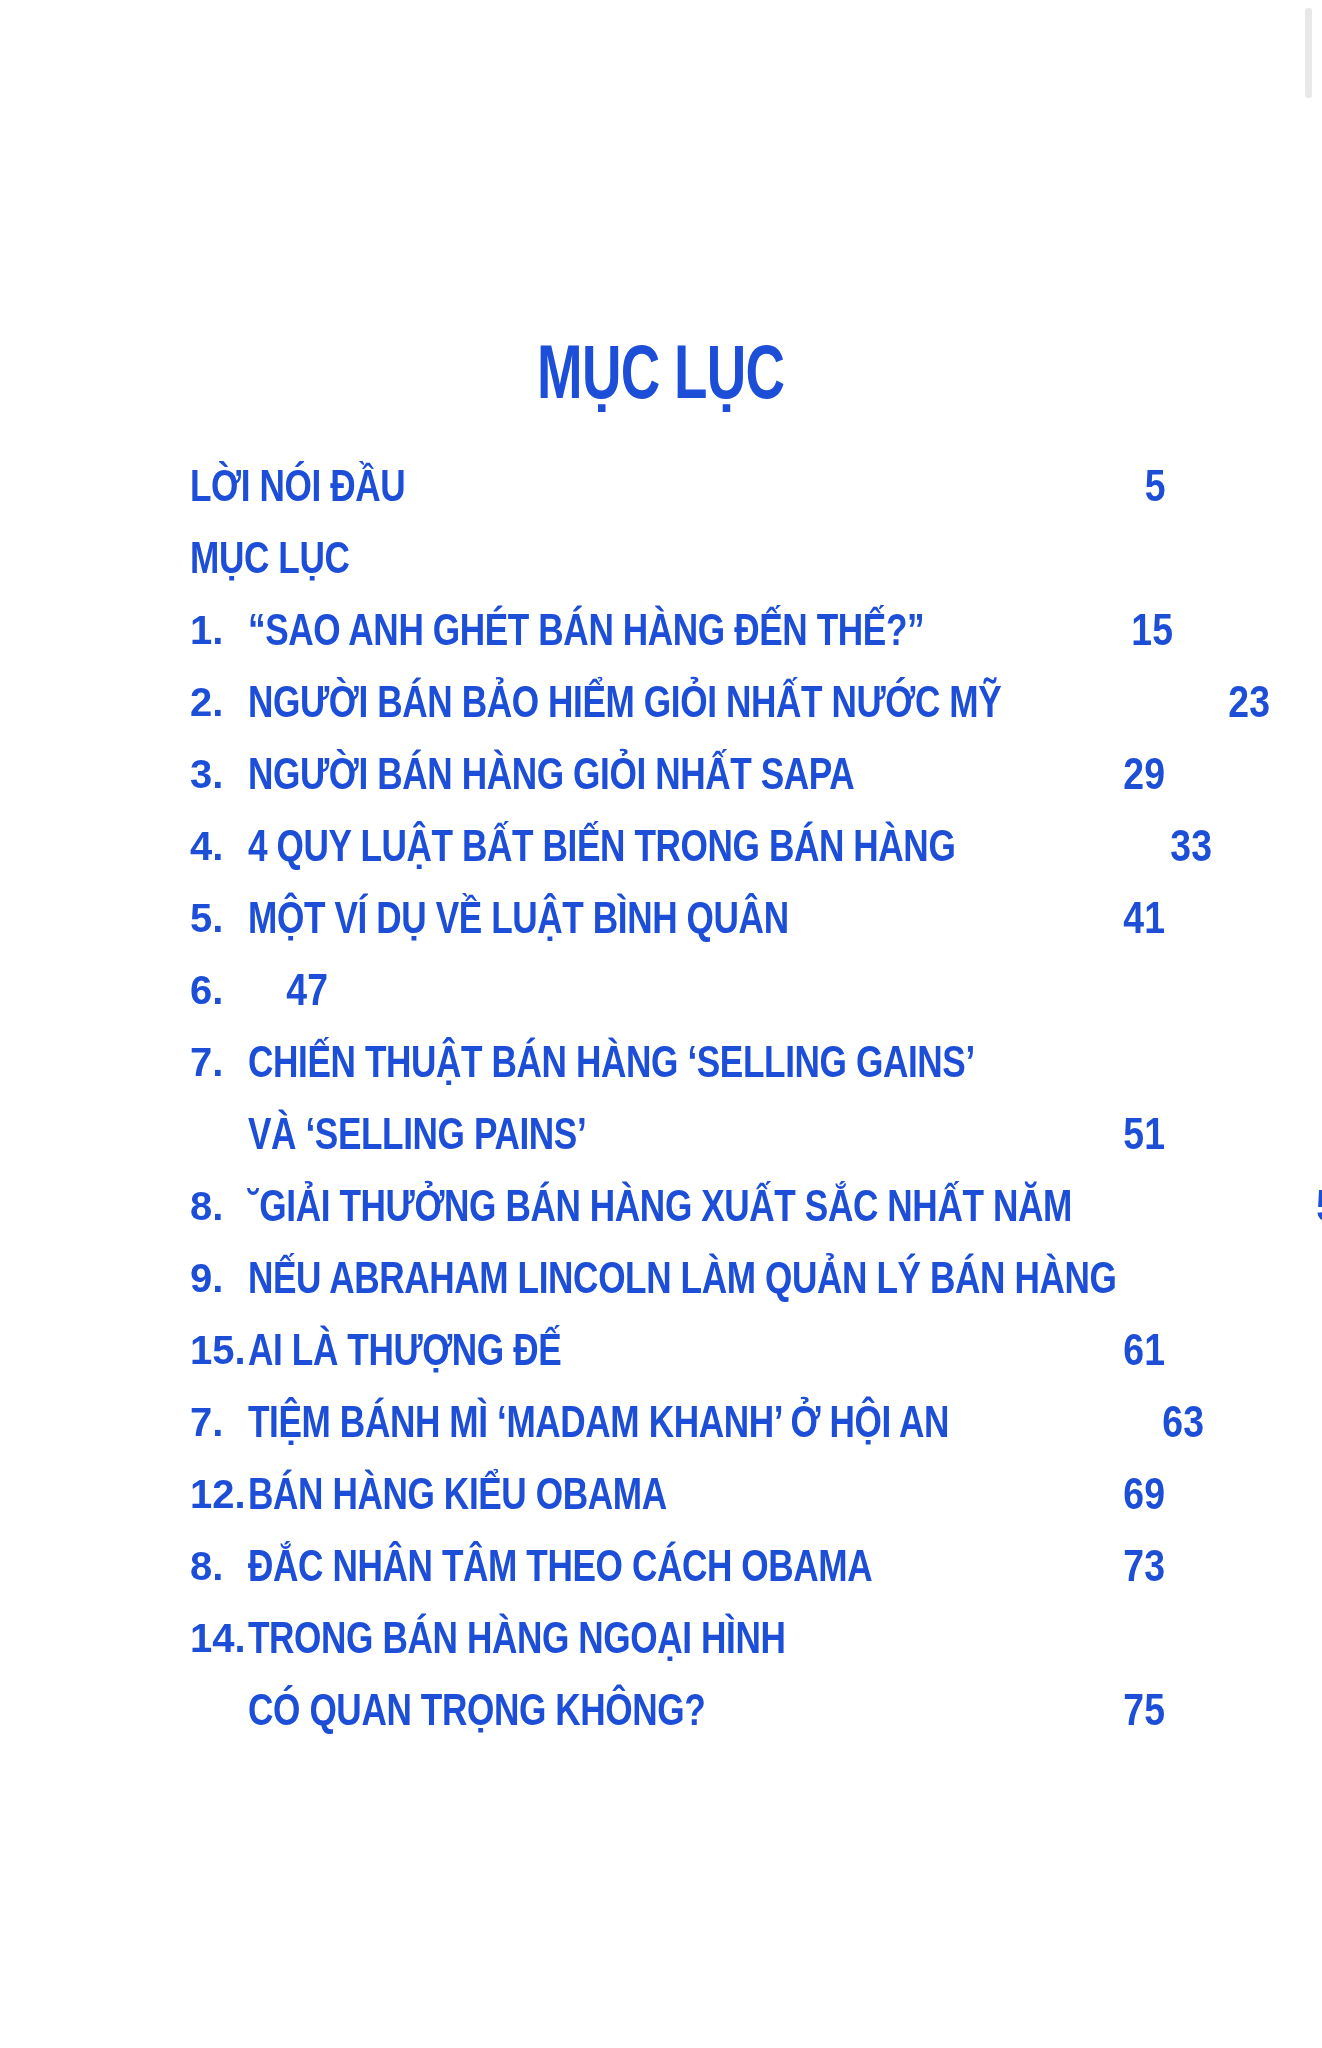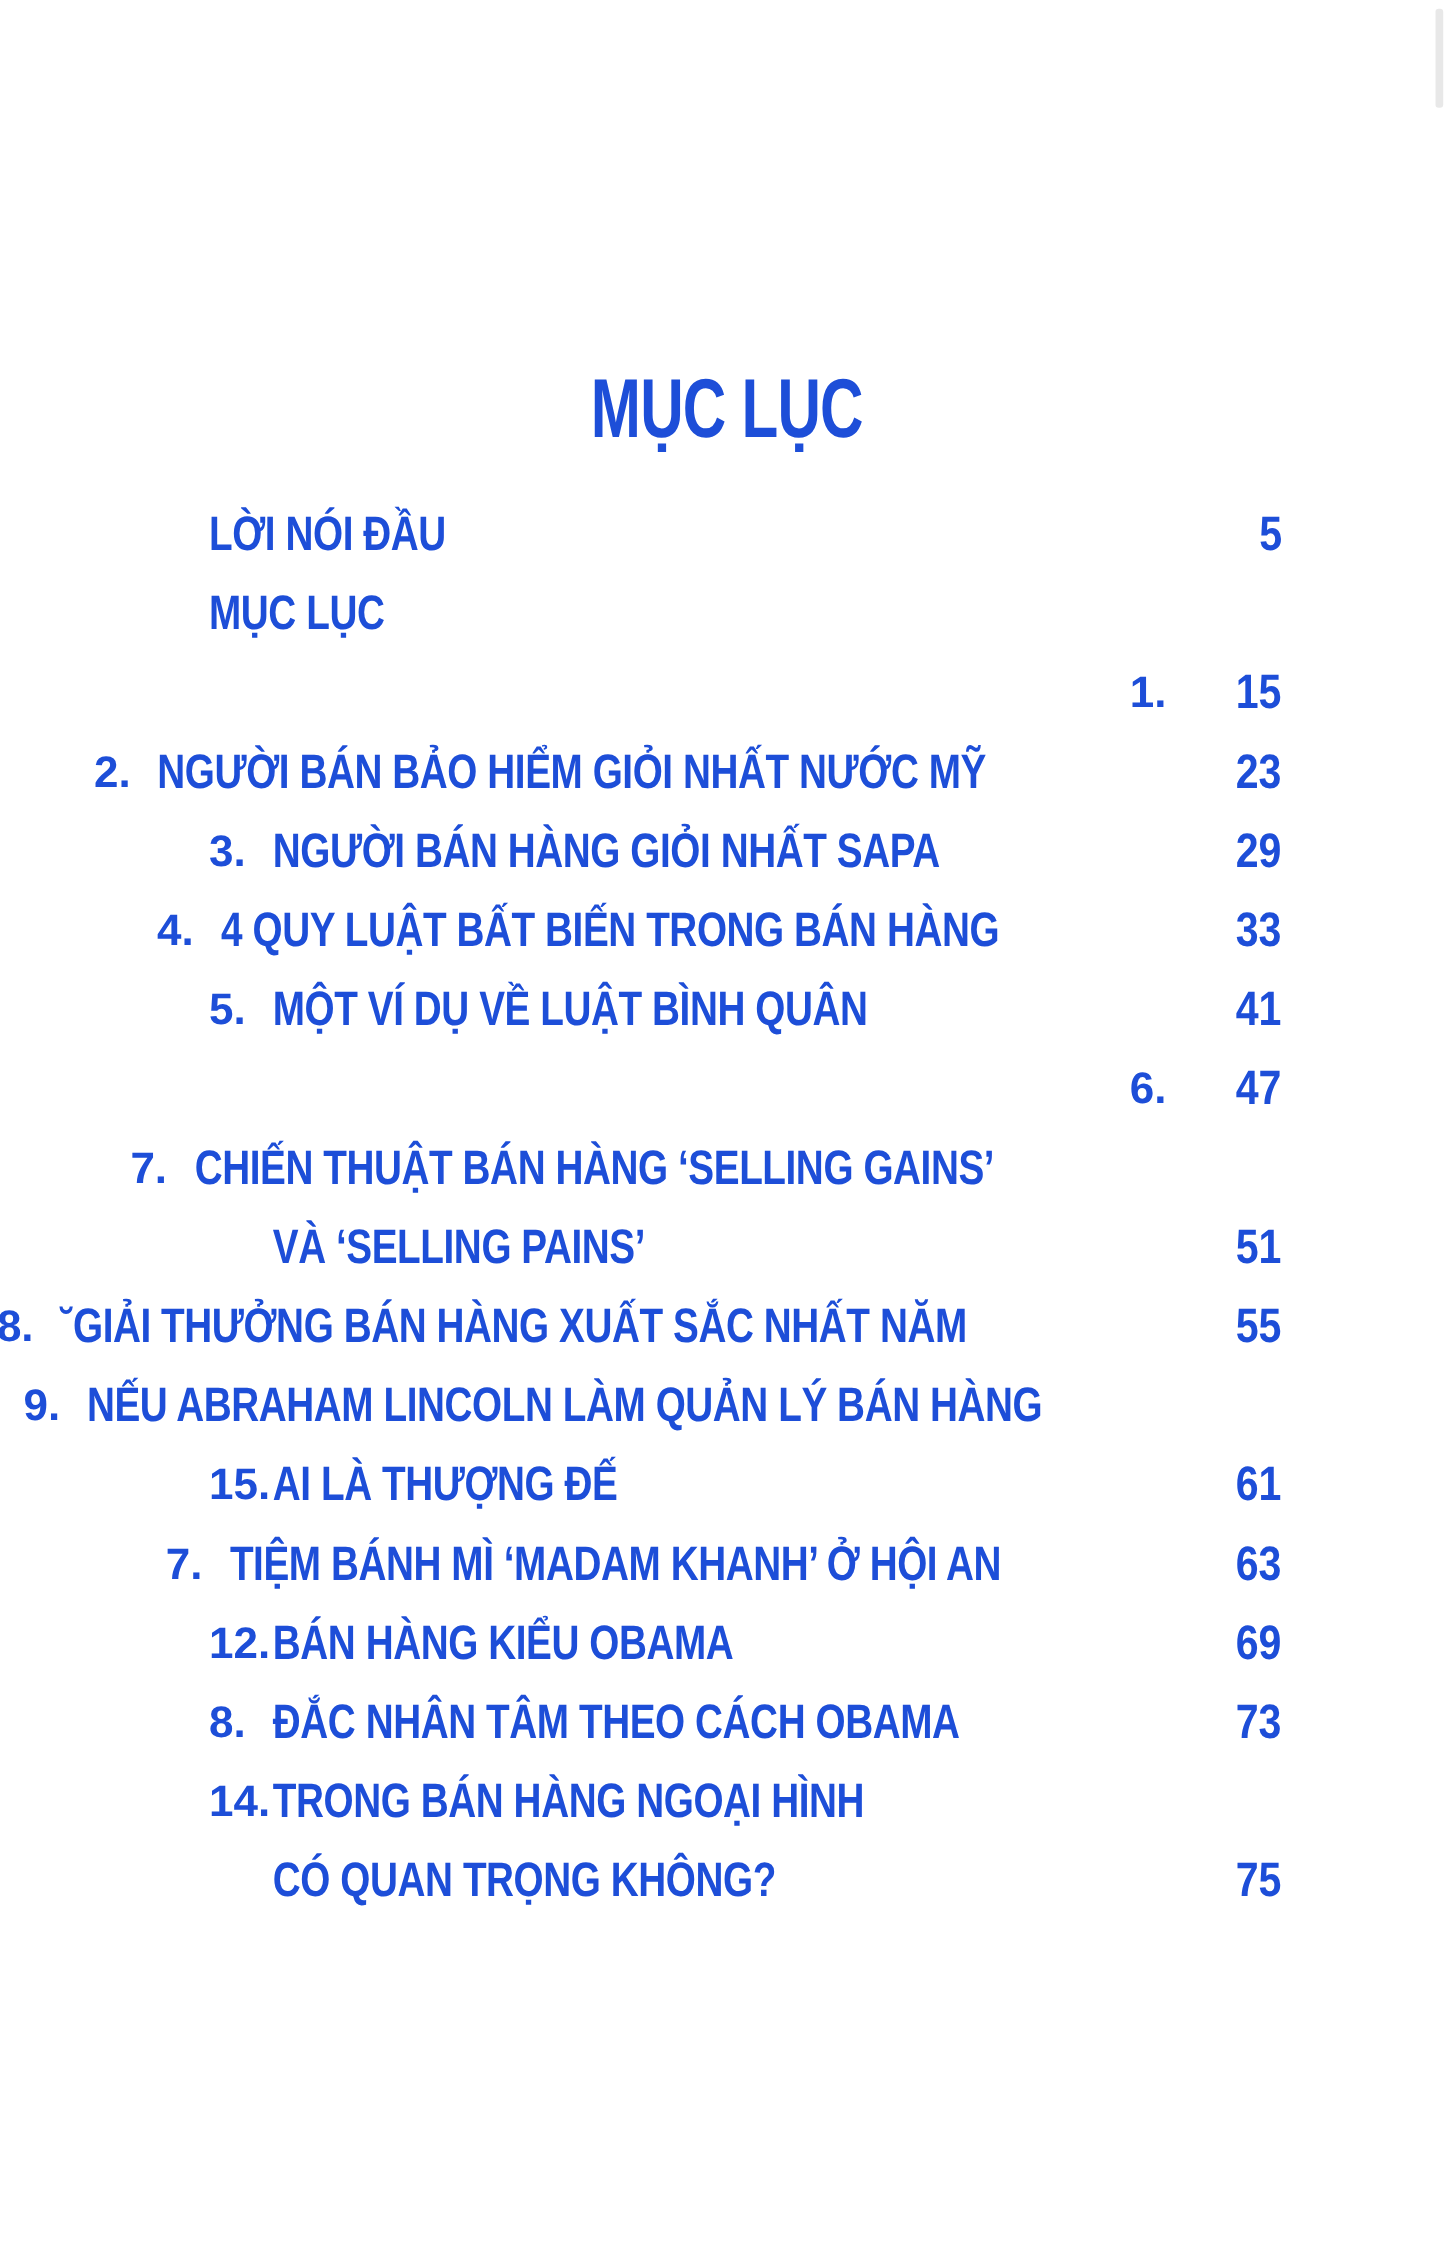--- a/index.html
+++ b/index.html
@@ -44,21 +44,20 @@
     left: 190px;
     top: 450px;
     width: 975px;
   }
   .row {
     display: flex;
     height: 72px;
     line-height: 72px;
     font-size: 44px;
     font-weight: 700;
-    justify-content: flex-end;
   }
   .num {
     flex: none;
     width: 58px;
     font-size: 40px;
   }
   .text {
     flex: 1;
     white-space: nowrap;
     overflow: visible;
@@ -93,20 +92,21 @@
       <div class="row">
         <div class="text"><span class="fx">LỜI NÓI ĐẦU</span></div>
         <div class="pagenum"><span class="fx">5</span></div>
       </div>
       <div class="row">
         <div class="text"><span class="fx">MỤC LỤC</span></div>
         <div class="pagenum"><span class="fx"></span></div>
       </div>
       <div class="row">
         <div class="num">1.</div>
+        <div class="text"><span class="fx">“SAO ANH GHÉT BÁN HÀNG ĐẾN THẾ?”</span></div>
         <div class="pagenum"><span class="fx">15</span></div>
       </div>
       <div class="row">
         <div class="num">2.</div>
         <div class="text"><span class="fx">NGƯỜI BÁN BẢO HIỂM GIỎI NHẤT NƯỚC MỸ</span></div>
         <div class="pagenum"><span class="fx">23</span></div>
       </div>
       <div class="row">
         <div class="num">3.</div>
         <div class="text"><span class="fx">NGƯỜI BÁN HÀNG GIỎI NHẤT SAPA</span></div>

